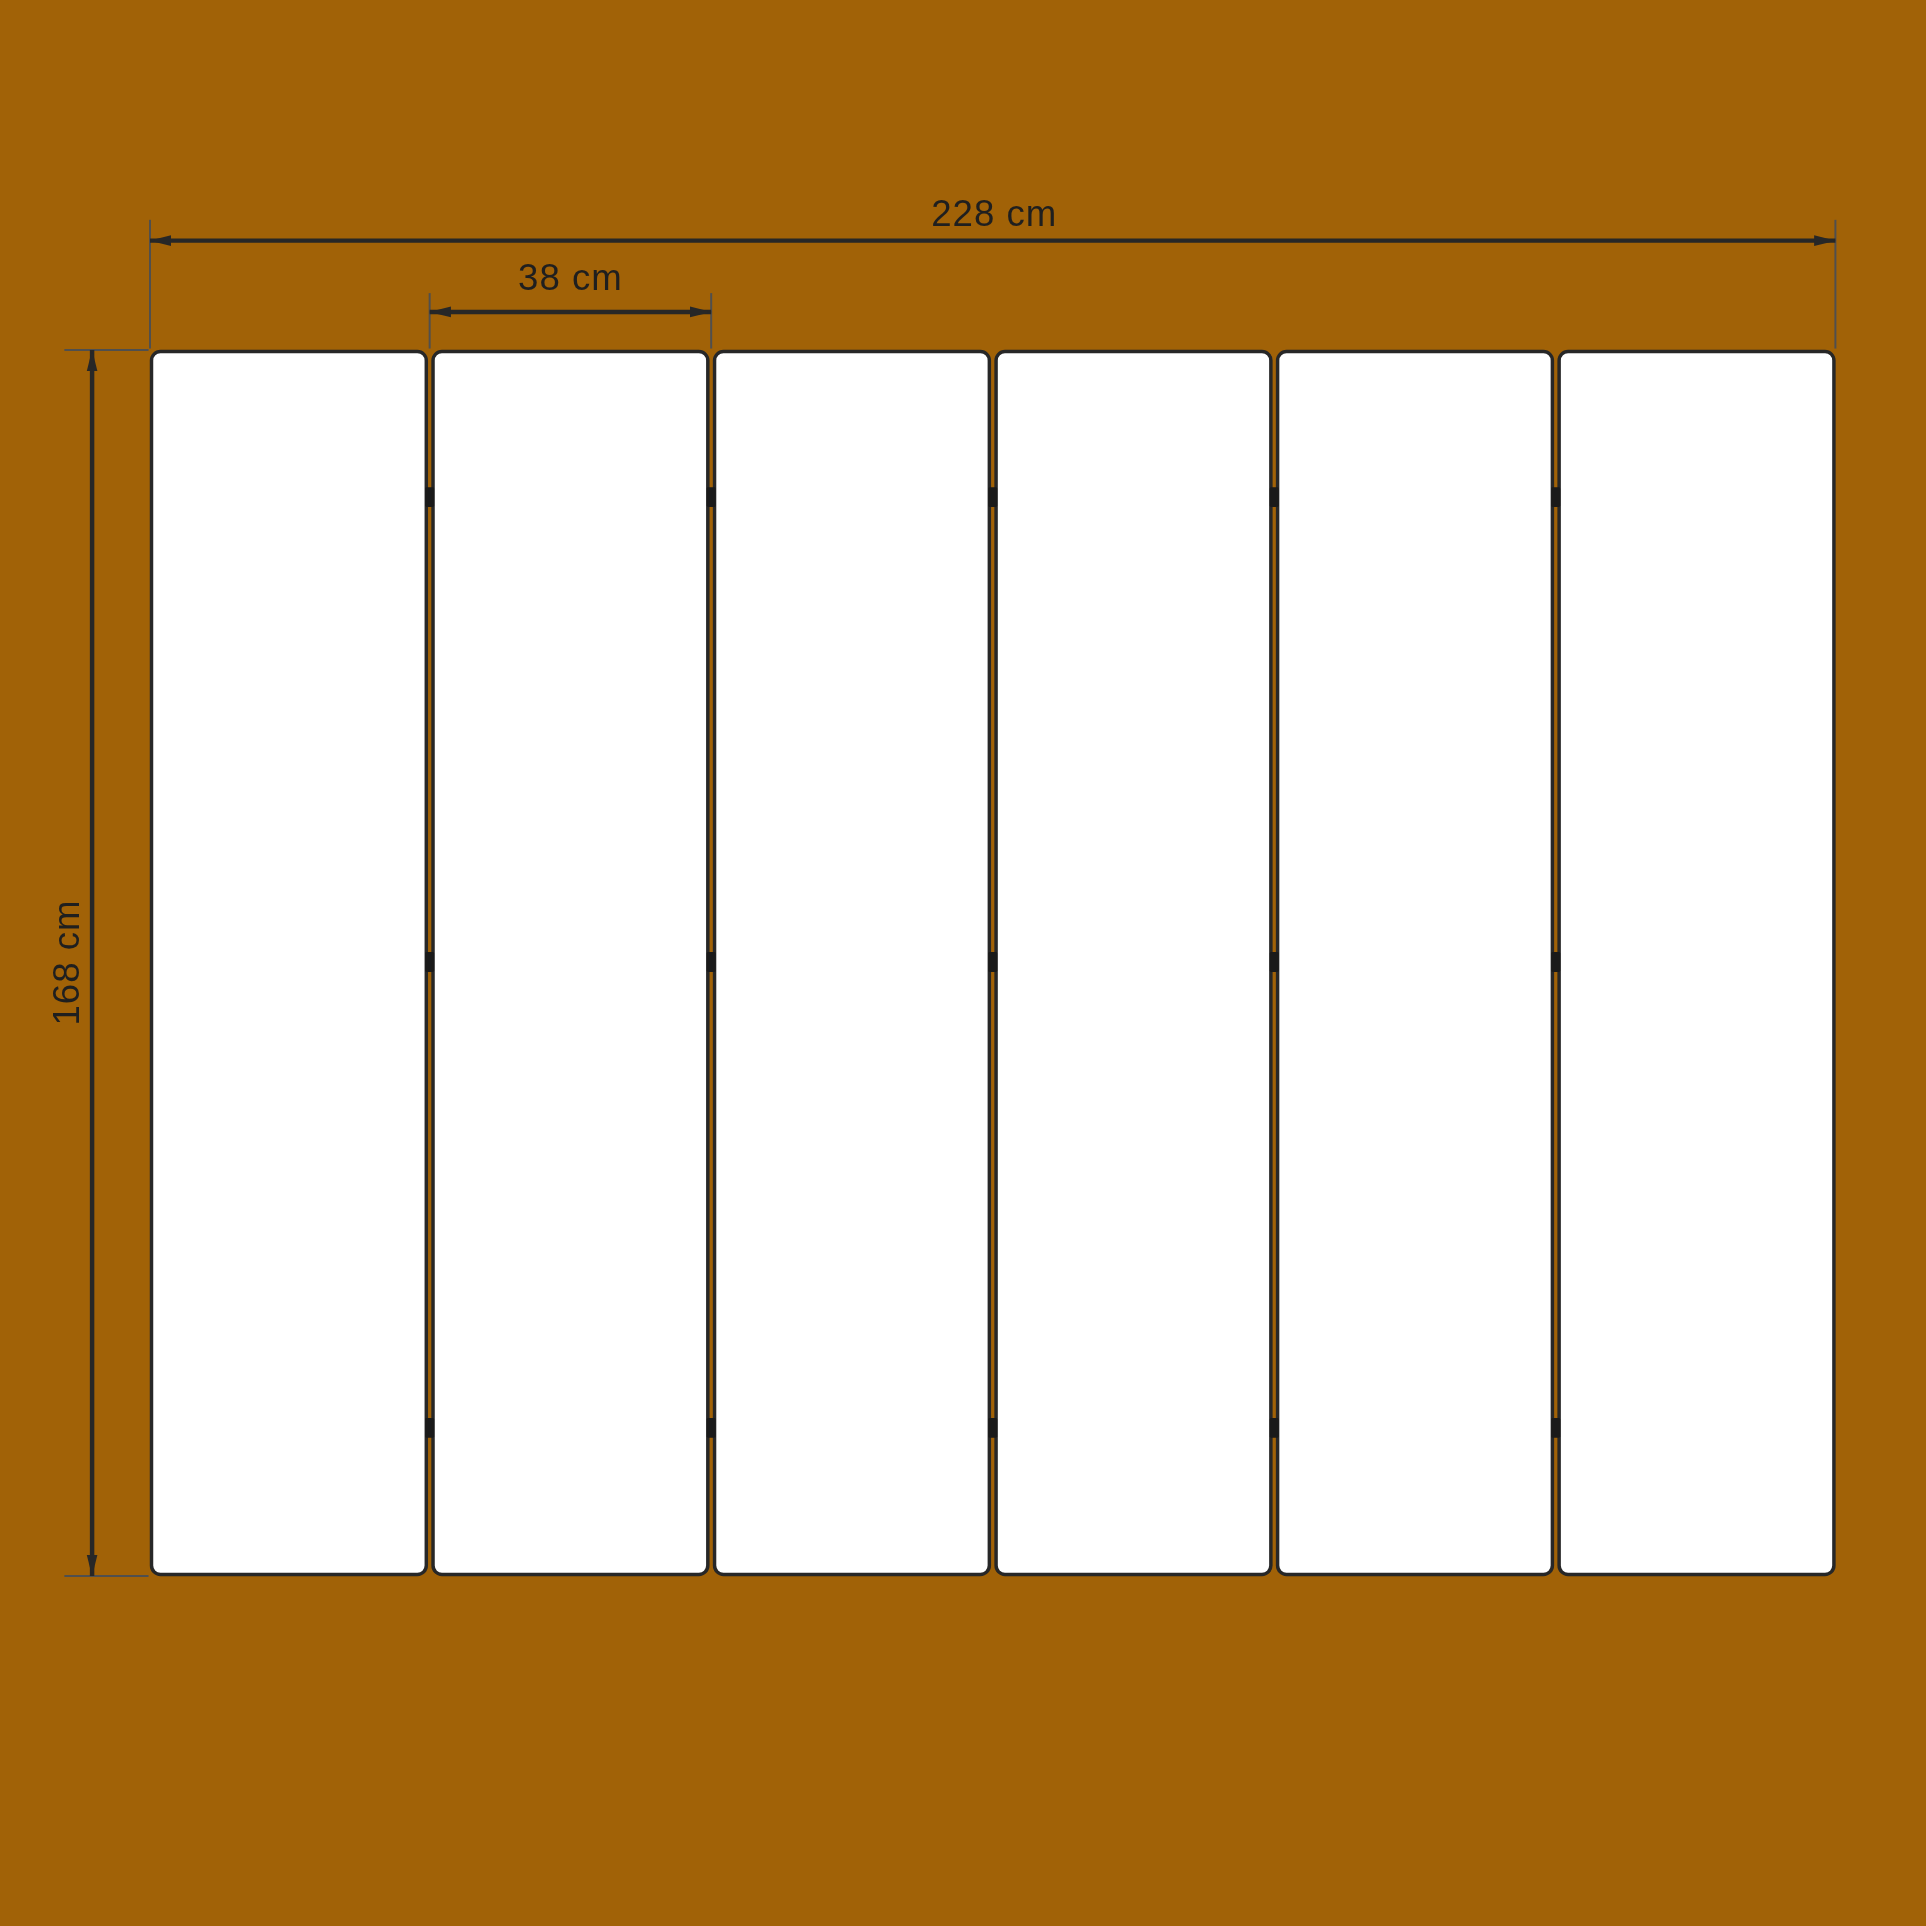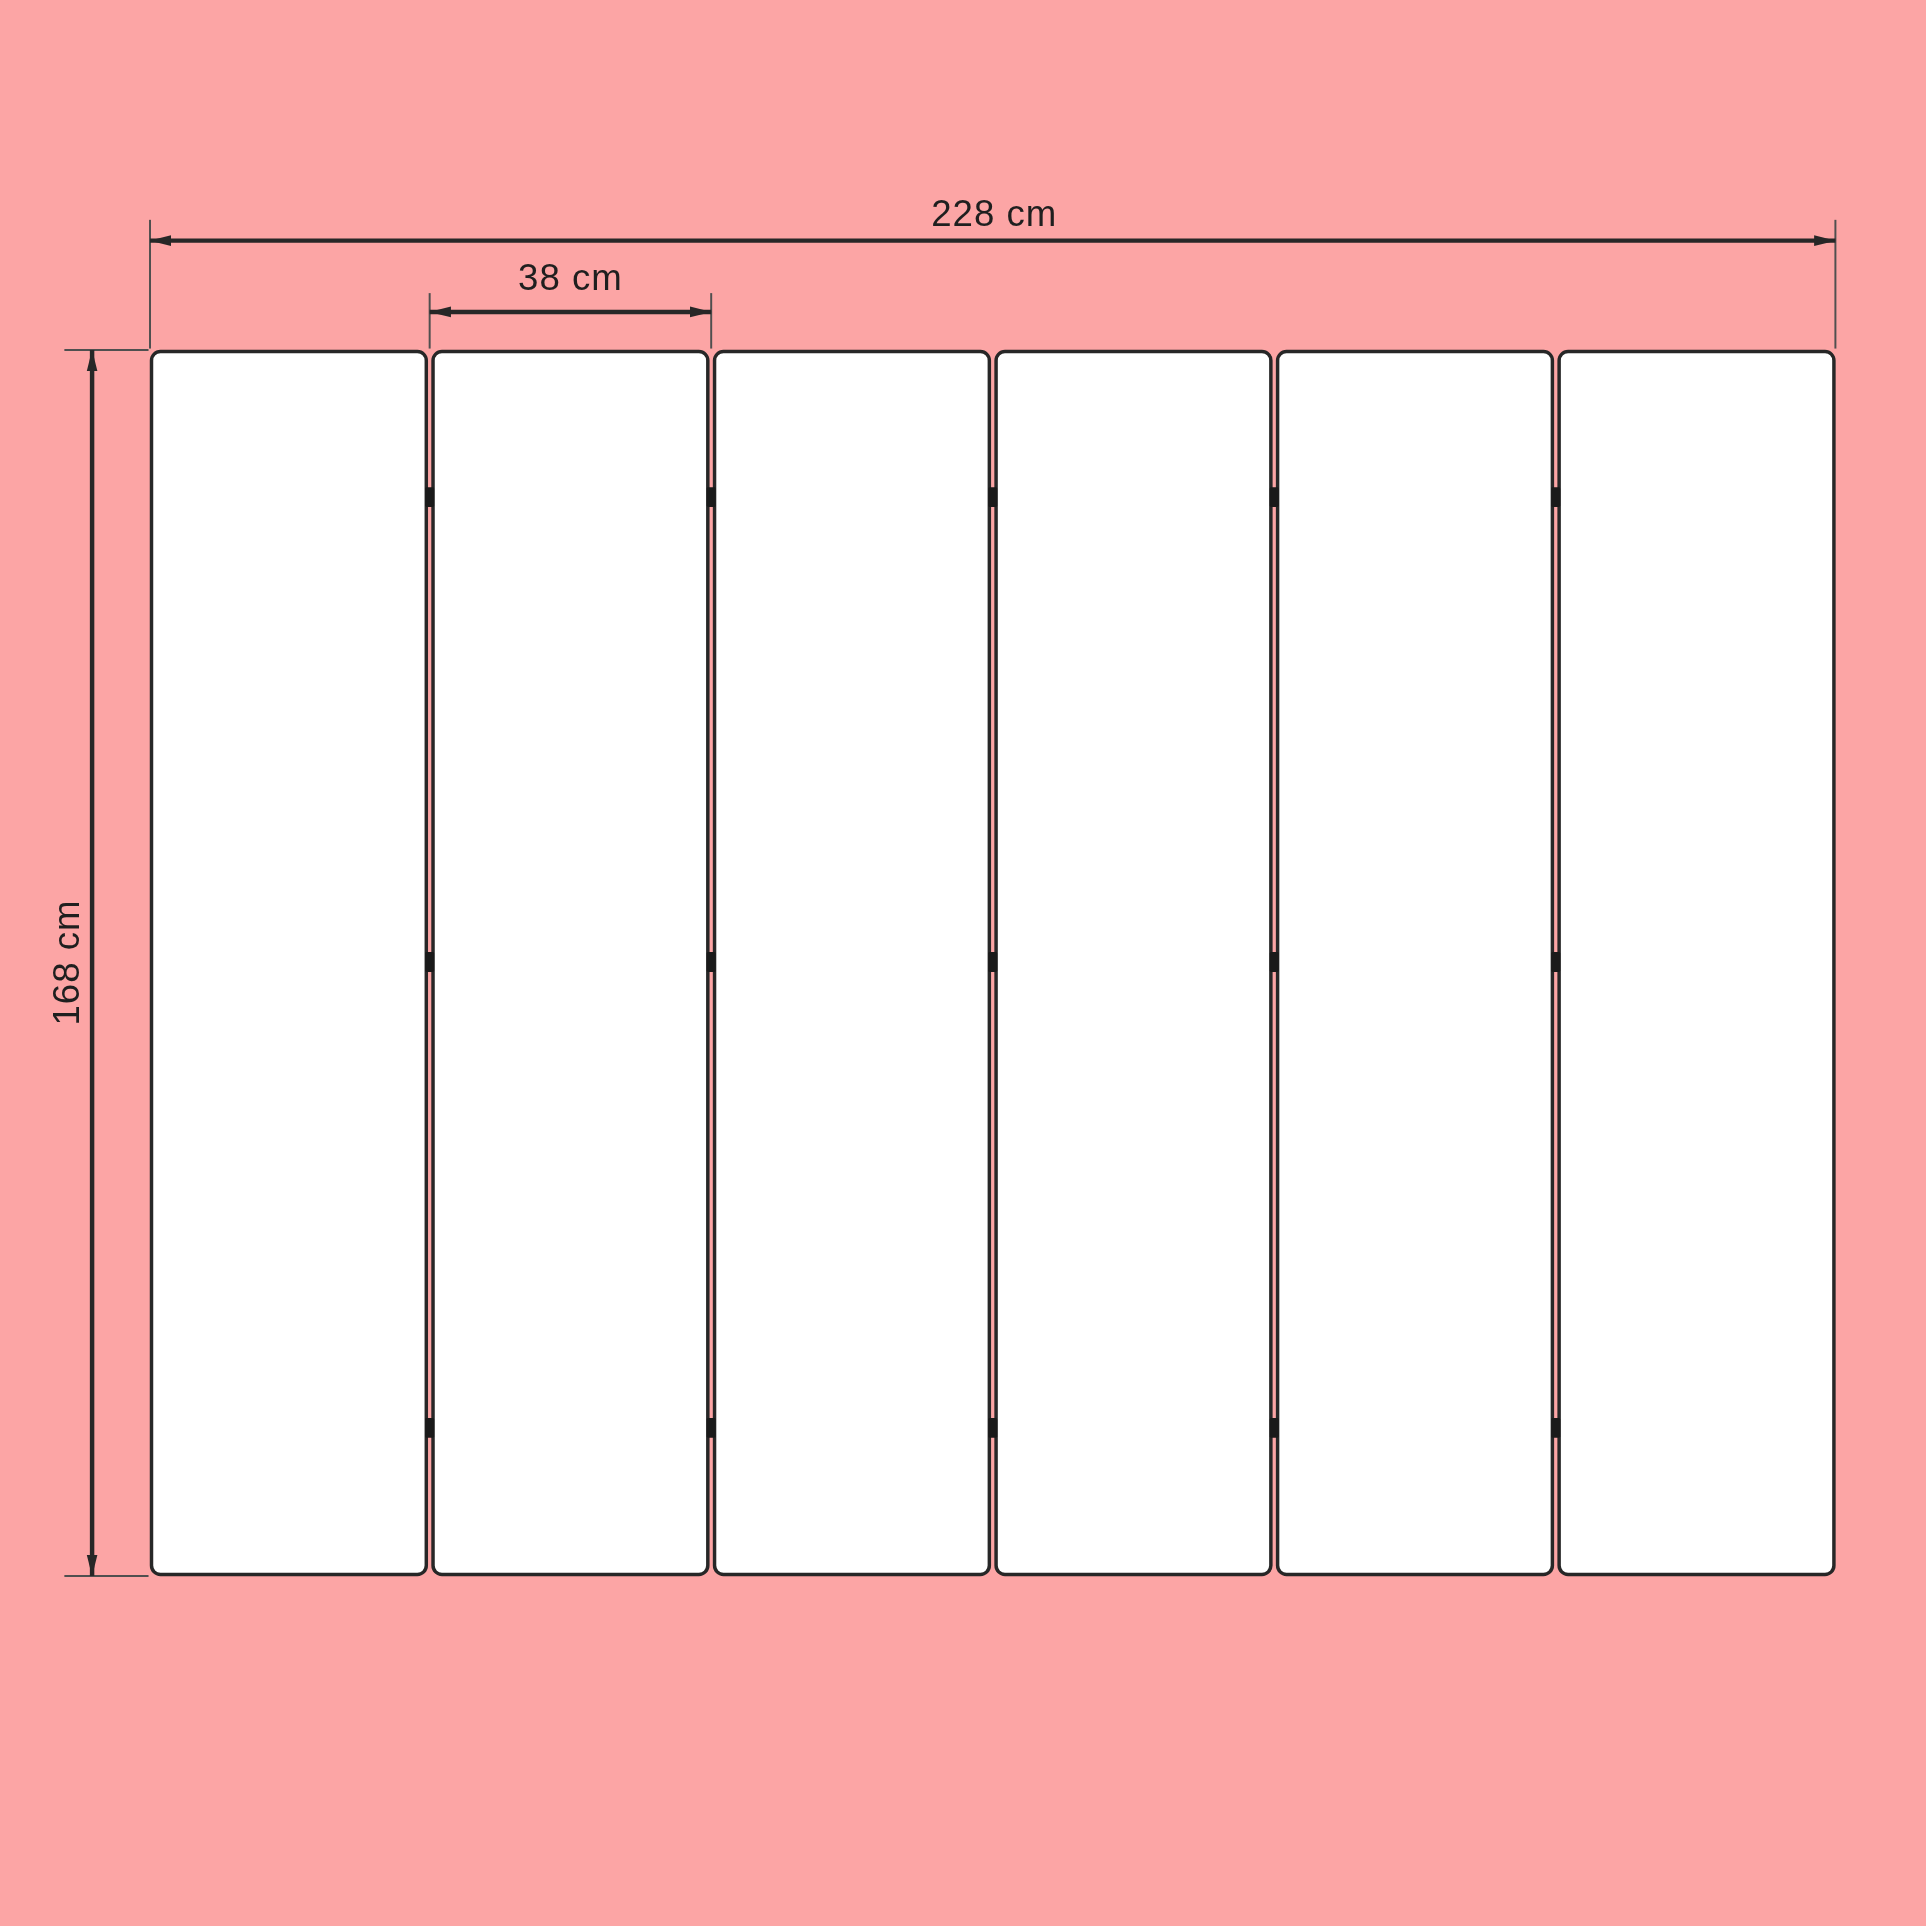--- a/index.html
+++ b/index.html
@@ -7,21 +7,21 @@
     padding: 0;
     background: #ffffff;
     width: 1927px;
     height: 1927px;
     overflow: hidden;
   }
   .stage {
     width: 1927px;
     height: 1927px;
     position: relative;
-    background: #fca5a5;
+    background: #a16207;
   }
   svg { display: block; }
   .panel {
     fill: #ffffff;
     stroke: #272727;
     stroke-width: 3.5;
   }
   .hinge {
     fill: #1a1a1a;
     stroke: none;

